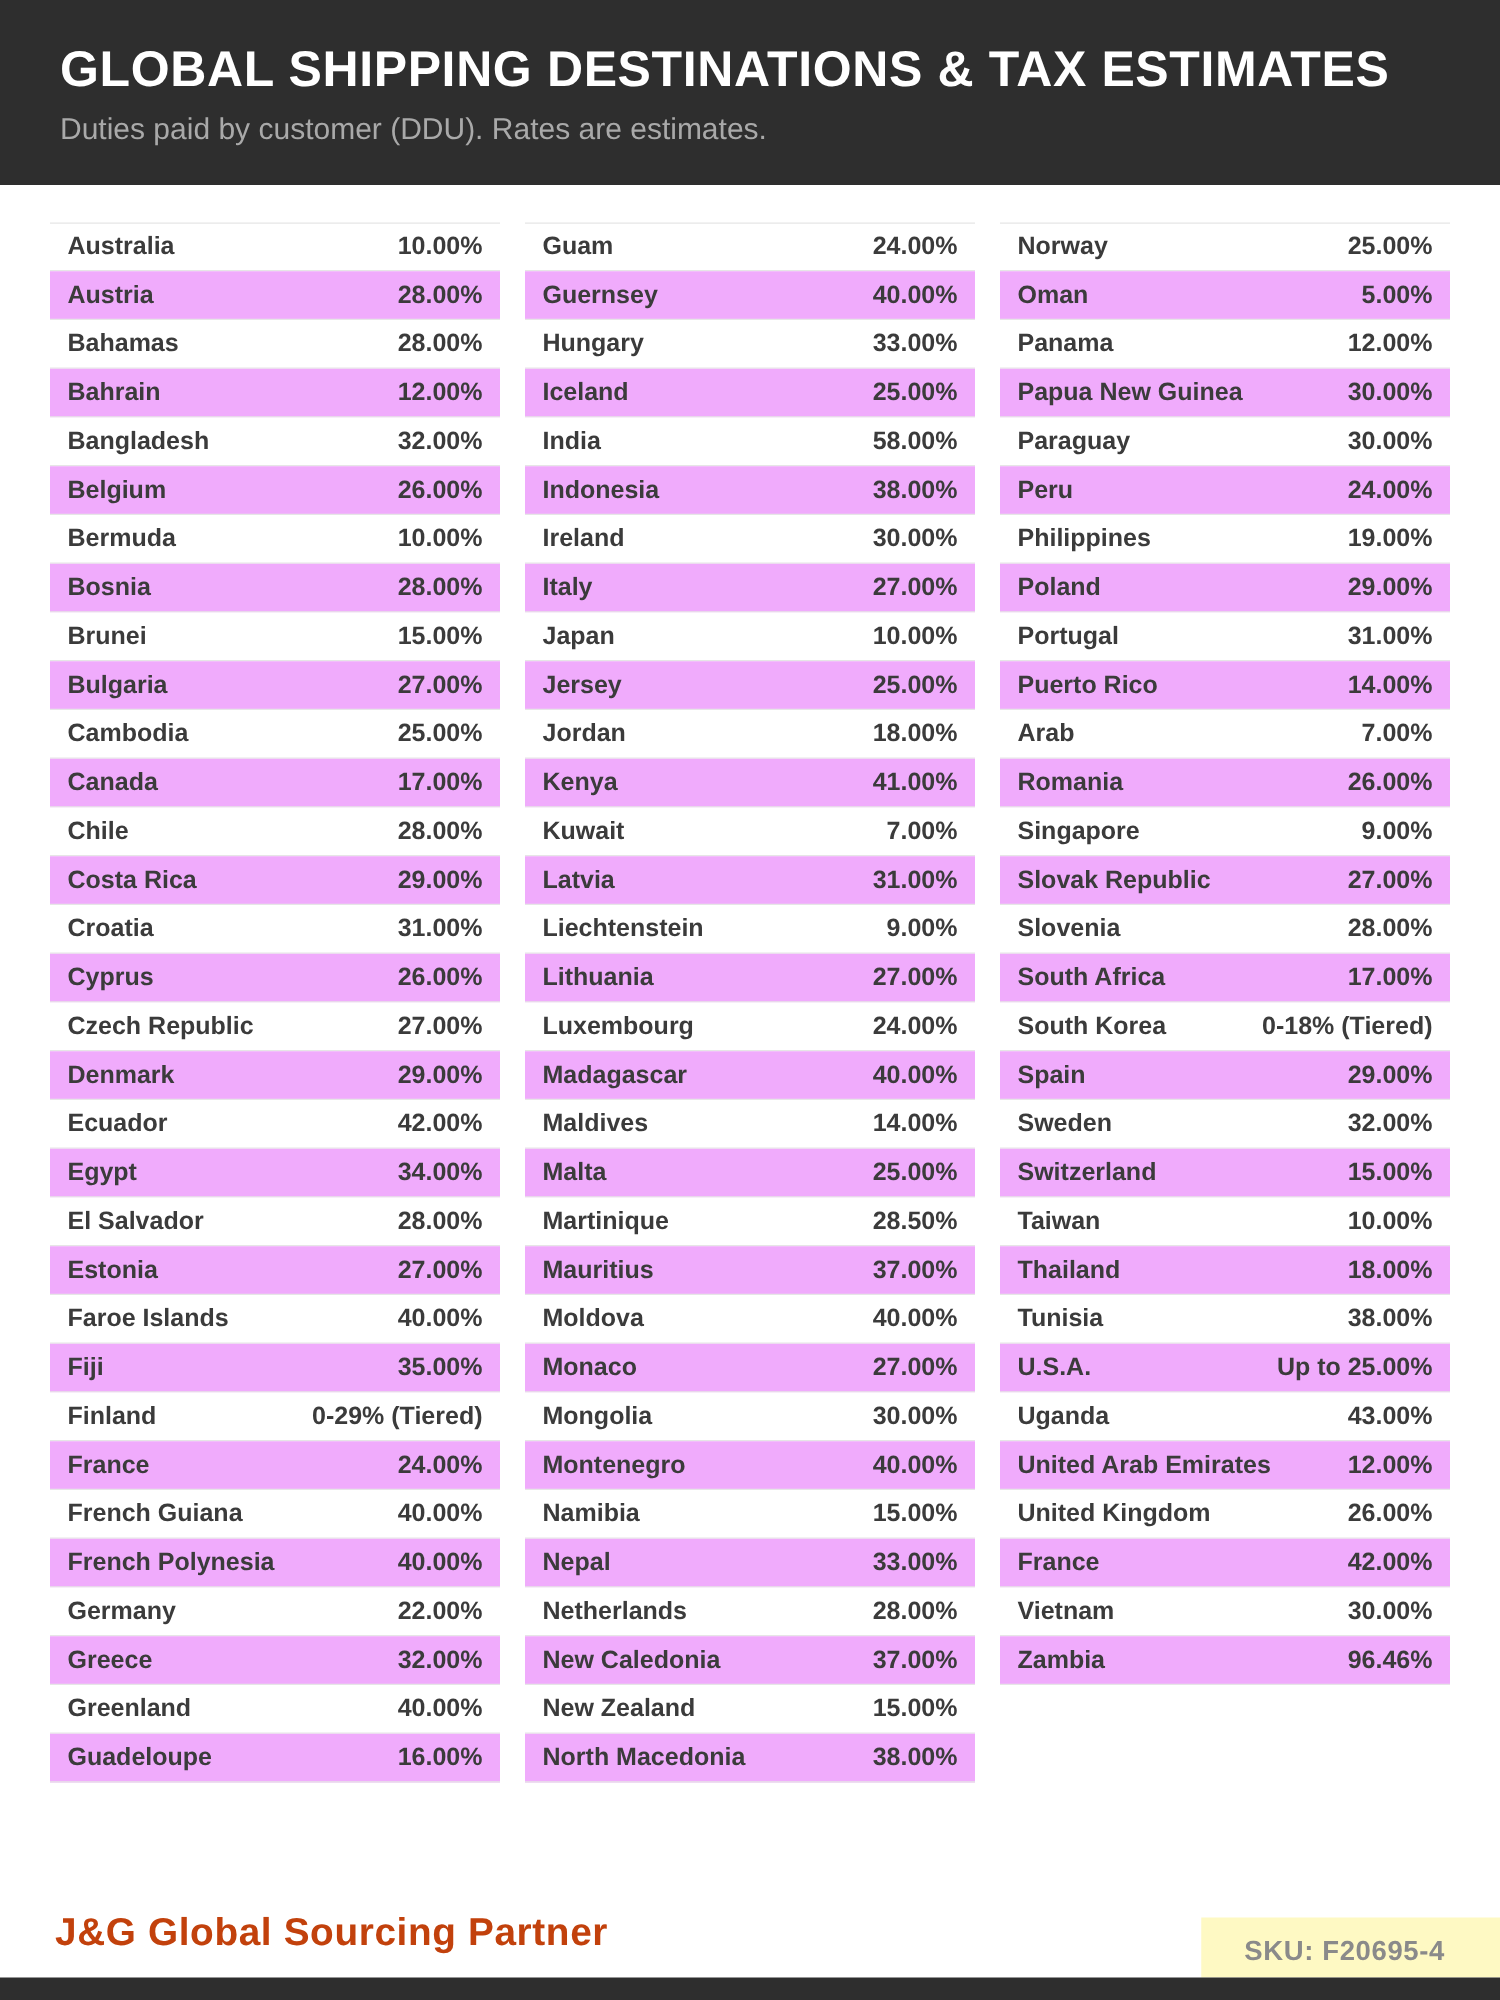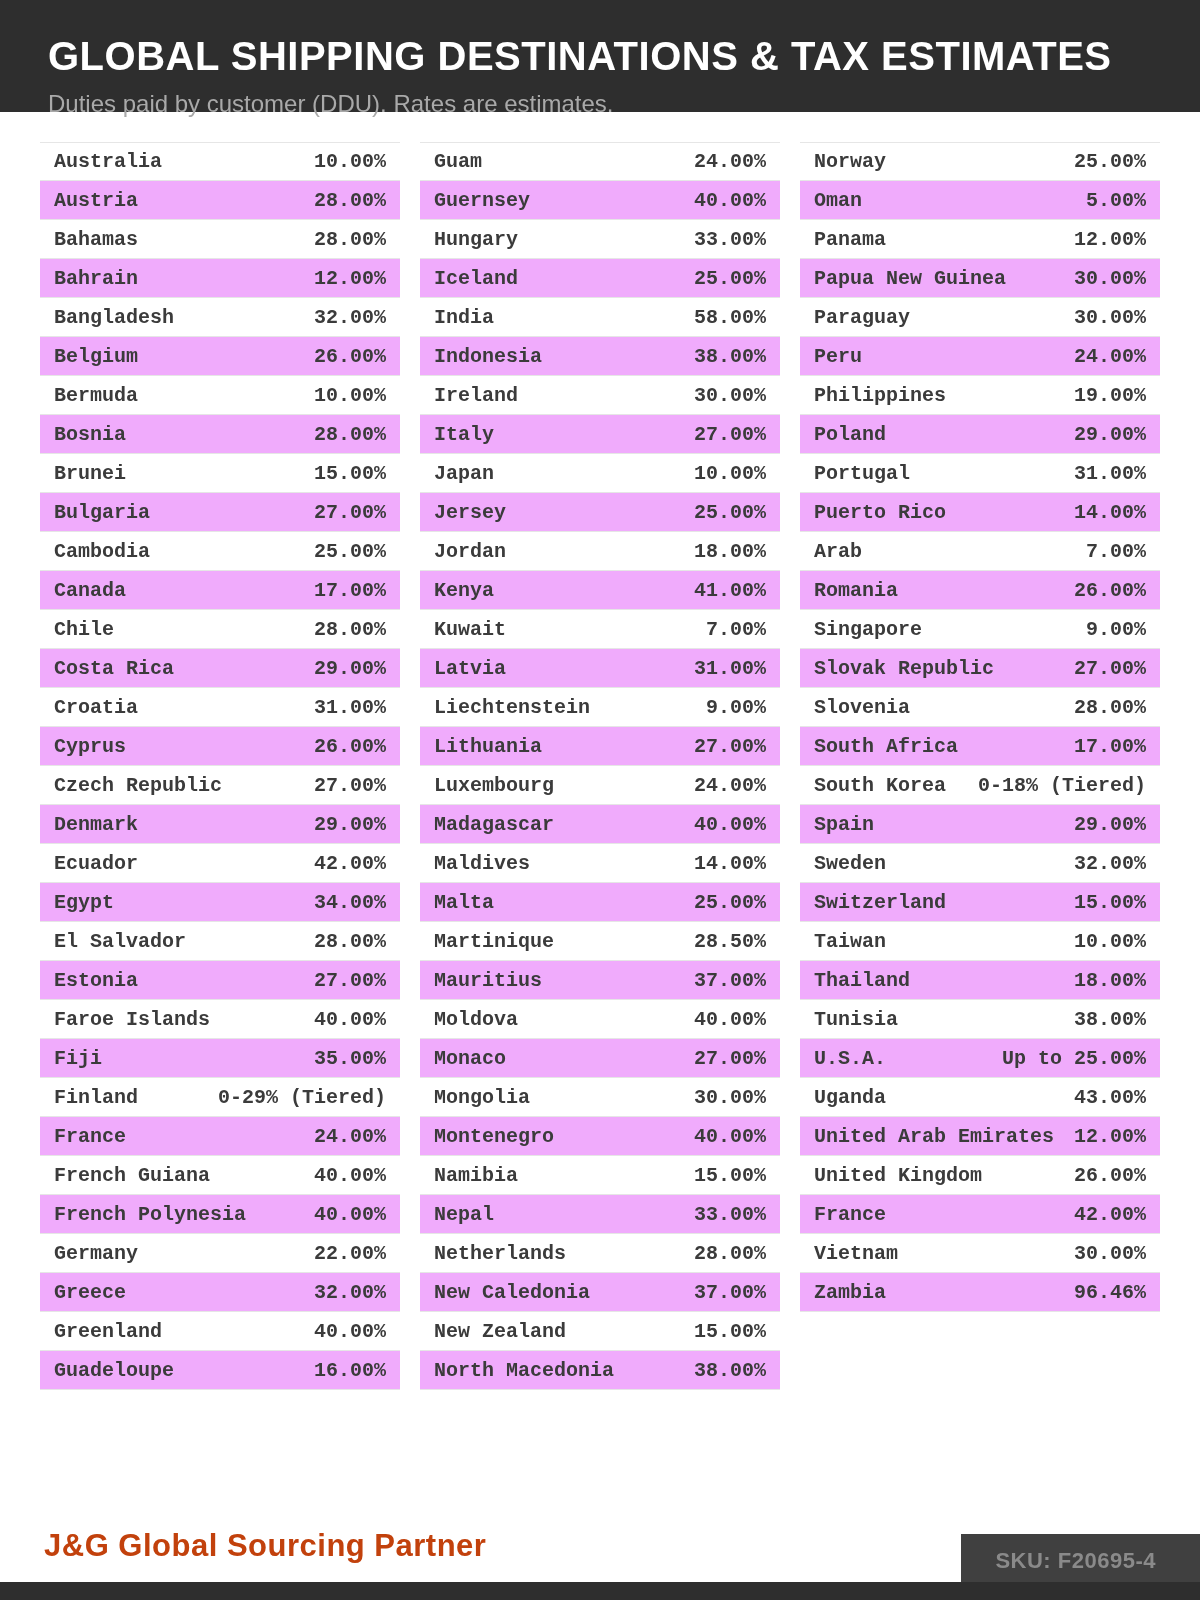--- a/index.html
+++ b/index.html
@@ -10,21 +10,21 @@
     height: 1600px;
     margin: 0 auto;
     background: #ffffff;
     font-family: "Liberation Sans", "DejaVu Sans", sans-serif;
     overflow: hidden;
   }
 
   
   .header {
     background: #2e2e2e;
-    height: 112px;
+    height: 148px;
     padding: 34px 48px 0 48px;
   }
   .title {
     color: #ffffff;
     font-size: 40px;
     font-weight: 800;
     letter-spacing: 0.5px;
     line-height: 1.1;
     white-space: nowrap;
   }
@@ -34,21 +34,21 @@
     font-weight: 400;
     margin-top: 12px;
   }
 
   
   .table {
     display: flex;
     gap: 20px;
     padding: 30px 40px 0 40px;
   }
-  .col { flex: 1 1 0; font-family: Liberation Mono, monospace; }
+  .col { flex: 1 1 0; }
   .row {
     display: flex;
     justify-content: space-between;
     align-items: center;
     height: 39px;
     padding: 0 14px;
     border-bottom: 1px solid #e6e6e6;
     background: #ffffff;
   }
   .col .row:first-child { border-top: 1px solid #e6e6e6; }
@@ -74,21 +74,21 @@
     bottom: 36px;
     font-size: 31px;
     font-weight: 800;
     color: #c2410c;
     letter-spacing: 0.5px;
   }
   .sku-box {
     position: absolute;
     right: 0;
     bottom: 18px;
-    background: #404040;
+    background: #fef9c3;
     padding: 14px 44px 8px 34px;
   }
   .sku-text {
     font-size: 22px;
     font-weight: 700;
     color: #8a8a8a;
     letter-spacing: 0.5px;
   }
   .bottom-strip {
     position: absolute;

